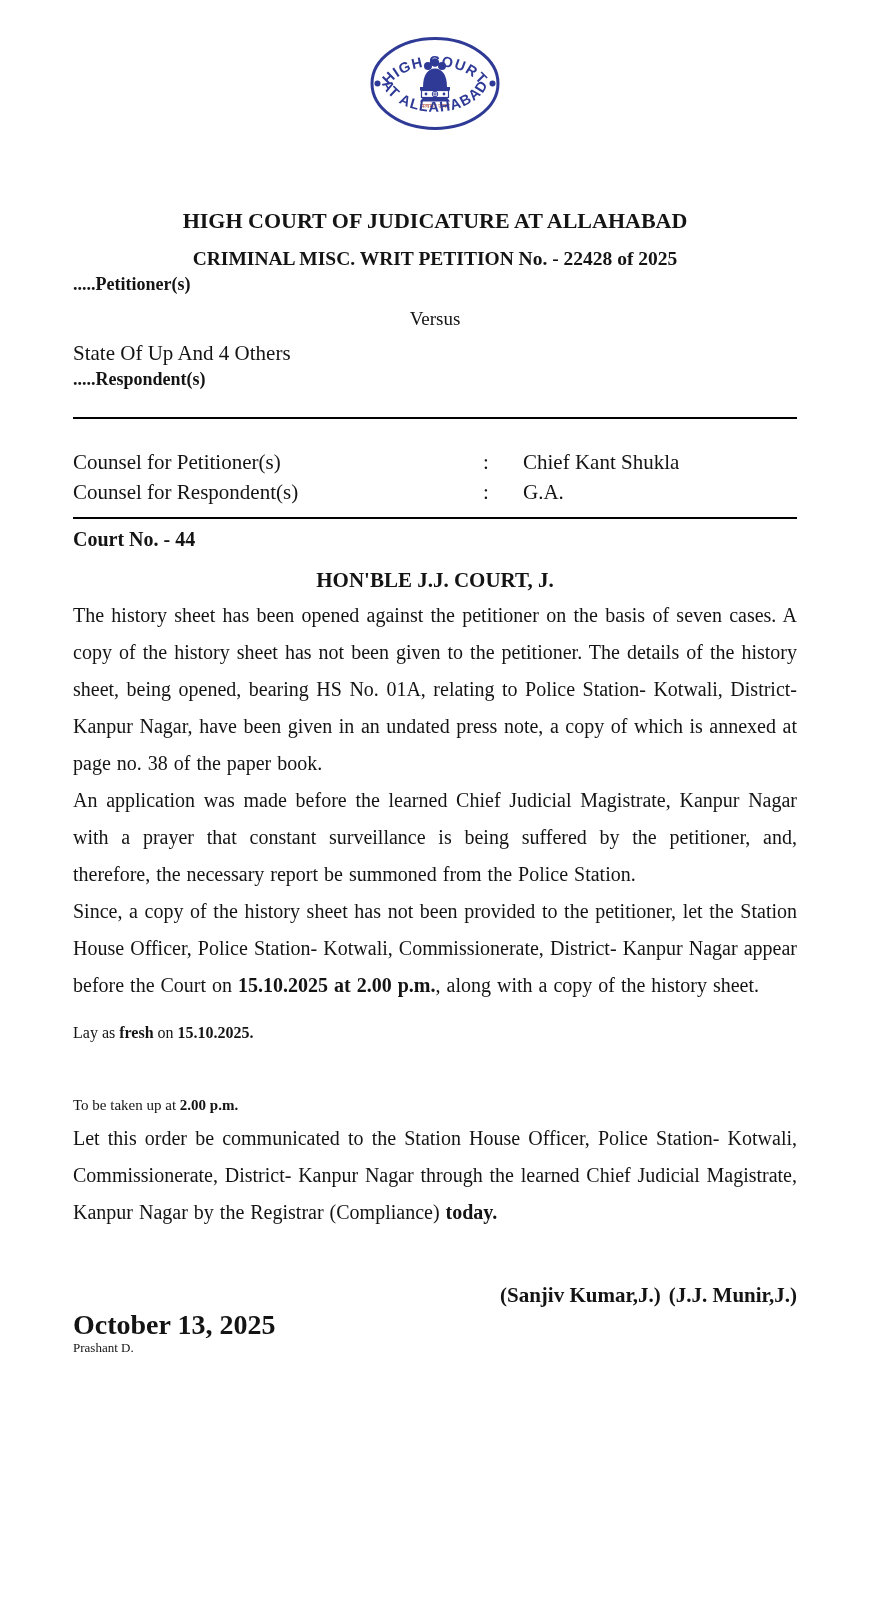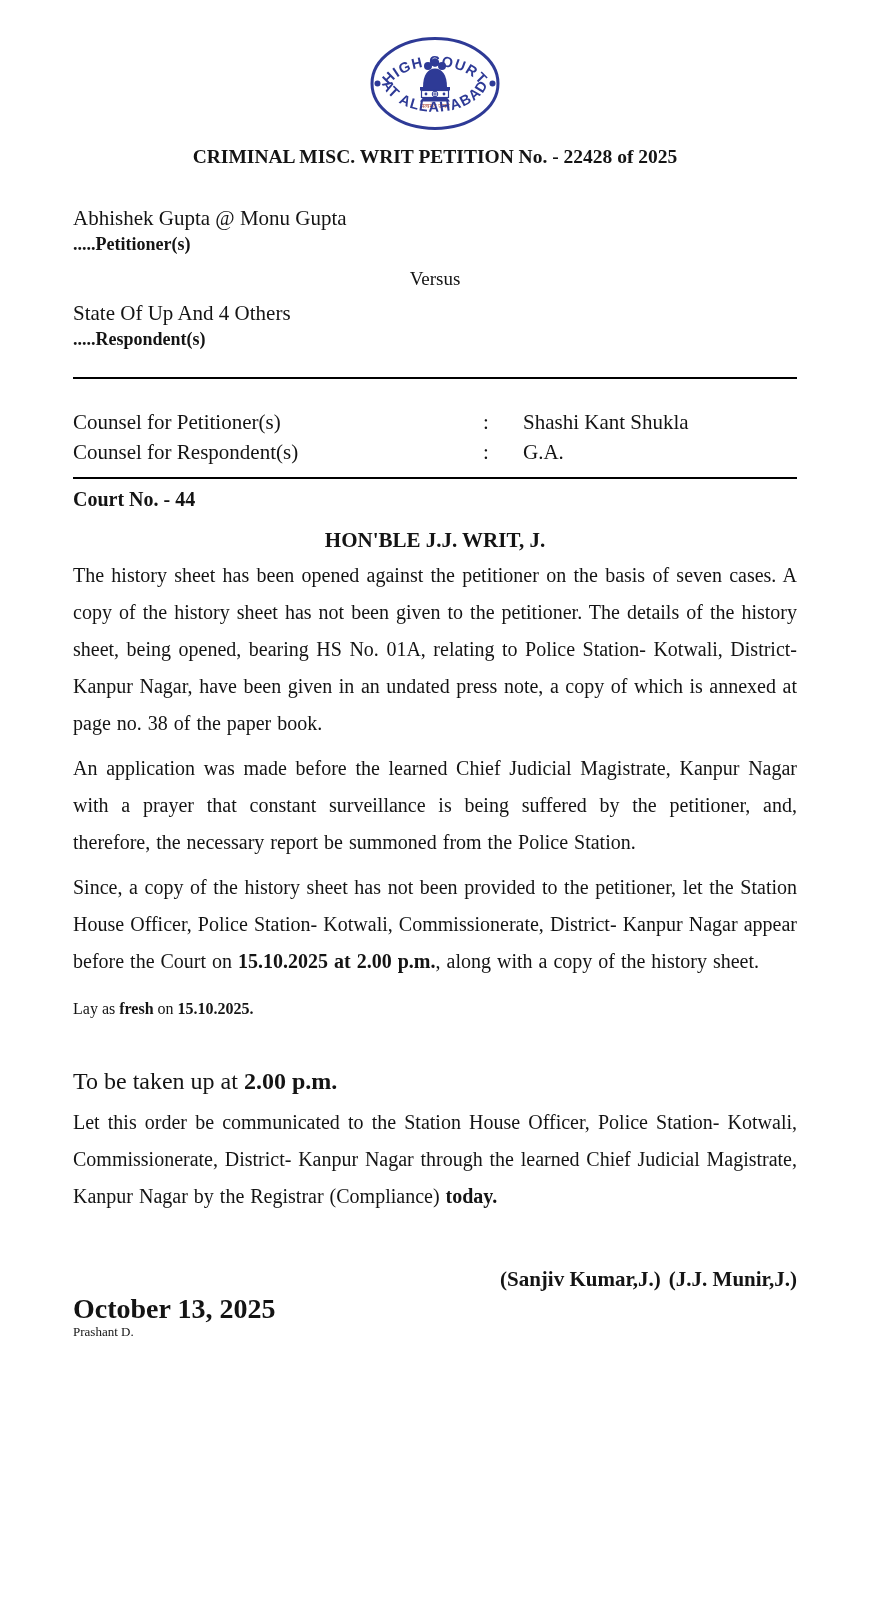--- a/index.html
+++ b/index.html
@@ -27,24 +27,24 @@
   .party-name.respondent { margin-top: 9px; }
   .rule { border: none; border-top: 2px solid #000; margin-top: 4px; }
   .rule.first { margin-top: 25px; }
   .counsel-block { margin-top: 28px; }
   .counsel-row { display: grid; grid-template-columns: 410px 40px 1fr; font-size: 21px; line-height: 30px; }
   .rule.second { margin-top: 10px; }
   .court-no { margin-top: 7px; font-size: 20px; font-weight: bold; line-height: 26px; }
   .court-no span { text-decoration-thickness: 2px; text-underline-offset: 3px; }
   .judge { text-align: center; font-size: 21px; font-weight: bold; line-height: 30px; }
   .judge.first { margin-top: 13px; }
-  .body-para { margin-top: 8px; font-size: 20px; line-height: 37px; text-align: justify; word-spacing: 1px; }
+  .body-para { margin-top: 0; font-size: 20px; line-height: 37px; text-align: justify; word-spacing: 1px; }
   .body-para.p1 { margin-top: 2px; }
   .lay-line { margin-top: 14px; font-size: 16px; line-height: 30px; }
-  .taken-line { margin-top: 42px; font-size: 24px; line-height: 30px; }
+  .taken-line { margin-top: 42px; font-size: 15px; line-height: 30px; }
   .body-para.p4 { }
   .signatures { margin-top: 50px; display: flex; justify-content: flex-end; gap: 8px; font-size: 21px; font-weight: bold; line-height: 28px; }
   .order-date { margin-top: 2px; font-size: 28px; font-weight: bold; line-height: 28px; }
   .clerk { margin-top: 1px; font-size: 13px; line-height: 16px; }
   b { font-weight: bold; }
 </style>
 </head>
 <body>
 
 <div class="page">
@@ -73,50 +73,50 @@
         <circle cx="84" cy="59" r="1.4" fill="#2e3a96"></circle>
         <path d="M 63 62.5 L 87 62.5 L 90 66.5 L 60 66.5 Z" fill="#2e3a96"></path>
         <text x="75" y="73" text-anchor="middle" font-size="6" class="seal-motto">सत्यमेव जयते</text>
       </g>
       <text class="seal-text" font-size="14.5">
         <textPath href="#arcBottom" startOffset="50%" text-anchor="middle">AT ALLAHABAD</textPath>
       </text>
     </svg>
   </div>
 
+  <div class="title">HIGH COURT OF JUDICATURE AT ALLAHABAD</div>
   <div class="subtitle">CRIMINAL MISC. WRIT PETITION No. - 22428 of 2025</div>
 
-  <div class="party-name">Abhishek Gupta @ Monu Gupta</div>
   <div class="party-label">.....Petitioner(s)</div>
   <div class="versus">Versus</div>
   <div class="party-name respondent">State Of Up And 4 Others</div>
   <div class="party-label">.....Respondent(s)</div>
 
   <hr class="rule first">
 
   <div class="counsel-block">
     <div class="counsel-row">
       <span>Counsel for Petitioner(s)</span>
       <span>:</span>
-      <span>Shashi Kant Shukla</span>
+      <span>Chief Kant Shukla</span>
     </div>
     <div class="counsel-row">
       <span>Counsel for Respondent(s)</span>
       <span>:</span>
       <span>G.A.</span>
     </div>
   </div>
 
   <hr class="rule second">
 
   <div class="court-no">
     <span>Court No. - 44</span>
   </div>
 
-  <div class="judge first">HON'BLE J.J. WRIT, J.</div>
+  <div class="judge first">HON'BLE J.J. COURT, J.</div>
 
   <p class="body-para p1">The history sheet has been opened against the petitioner on the basis of seven cases. A copy of the history sheet has not been given to the petitioner. The details of the history sheet, being opened, bearing HS No. 01A, relating to Police Station- Kotwali, District- Kanpur Nagar, have been given in an undated press note, a copy of which is annexed at page no. 38 of the paper book.</p>
 
   <p class="body-para">An application was made before the learned Chief Judicial Magistrate, Kanpur Nagar with a prayer that constant surveillance is being suffered by the petitioner, and, therefore, the necessary report be summoned from the Police Station.</p>
 
   <p class="body-para"><span>Since, a copy of the history sheet has not been provided to the petitioner, let the Station House Officer, Police Station- Kotwali, Commissionerate, District- Kanpur Nagar appear before the Court on </span><b>15.10.2025 at 2.00 p.m.</b><span>, along with a copy of the history sheet.</span></p>
 
   <p class="lay-line"><span>Lay as </span><b>fresh</b><span> on </span><b>15.10.2025.</b></p>
 
   <p class="taken-line"><span>To be taken up at </span><b>2.00 p.m.</b></p>

